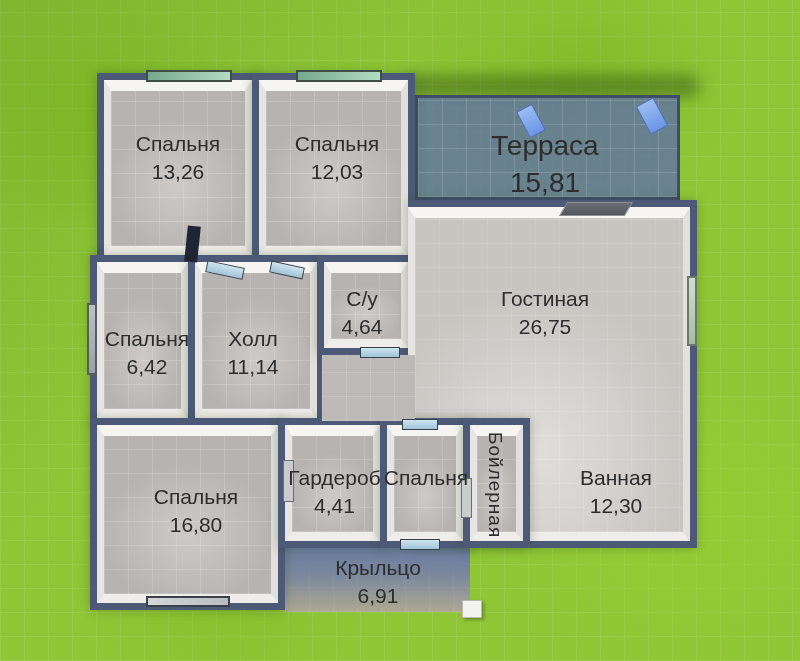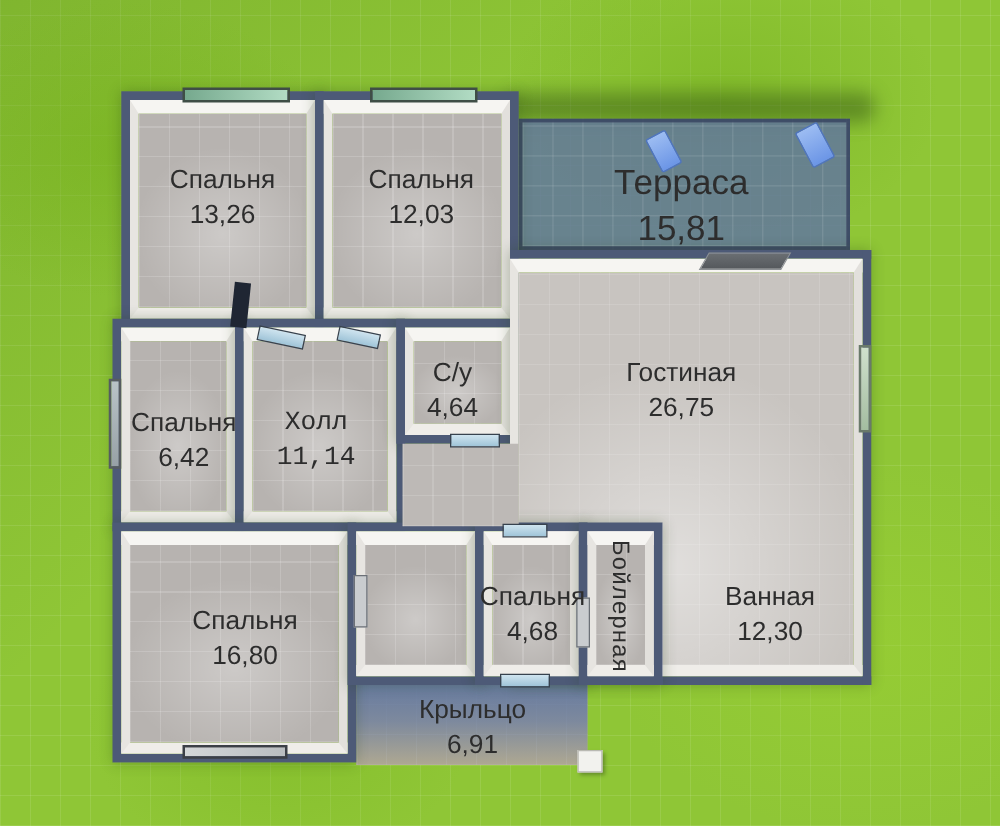--- a/index.html
+++ b/index.html
@@ -187,39 +187,42 @@
     <span class="area">12,03</span>
   </div>
   <div class="label big" style="left:465px;top:128px;width:160px;">
     <span>Терраса</span>
     <span class="area">15,81</span>
   </div>
   <div class="label" style="left:77px;top:325px;width:140px;">
     <span>Спальня</span>
     <span class="area">6,42</span>
   </div>
-  <div class="label" style="left:183px;top:325px;width:140px;font-family:Liberation Mono, monospace;">
+  <div class="label" style="left:183px;top:325px;width:140px;">
     <span>Холл</span>
     <span class="area">11,14</span>
   </div>
   <div class="label" style="left:302px;top:285px;width:120px;">
     <span>С/у</span>
     <span class="area">4,64</span>
   </div>
   <div class="label" style="left:470px;top:285px;width:150px;">
     <span>Гостиная</span>
     <span class="area">26,75</span>
   </div>
   <div class="label" style="left:126px;top:483px;width:140px;">
     <span>Спальня</span>
     <span class="area">16,80</span>
   </div>
+  <div class="label" style="left:282px;top:464px;width:105px;">
+    <span>Гардероб</span>
+    <span class="area">4,41</span>
+  </div>
   <div class="label" style="left:371px;top:464px;width:110px;">
     <span>Спальня</span>
-    <span class="area">4,68</span>
   </div>
   <div class="label vertical" style="left:486px;top:432px;height:105px;">
     <span>Бойлерная</span>
   </div>
   <div class="label" style="left:546px;top:464px;width:140px;">
     <span>Ванная</span>
     <span class="area">12,30</span>
   </div>
   <div class="label" style="left:308px;top:554px;width:140px;">
     <span>Крыльцо</span>

